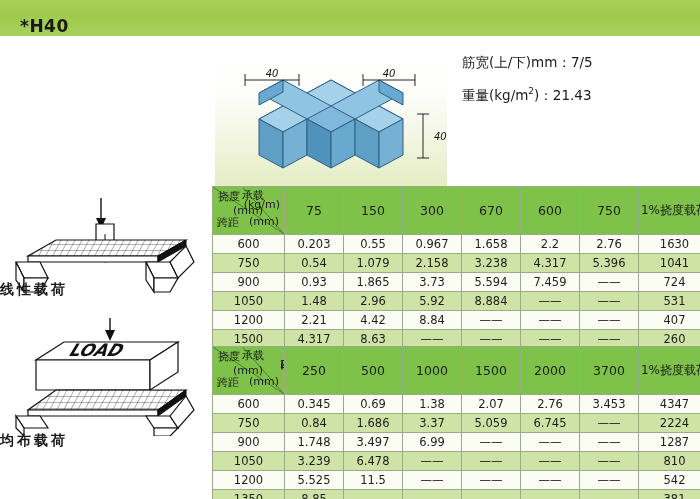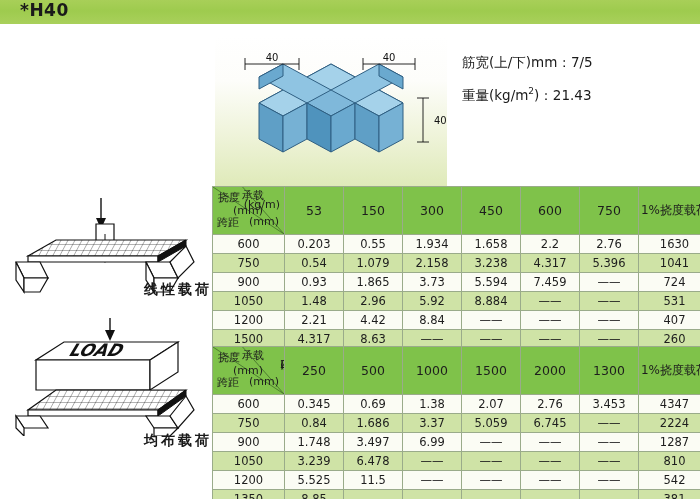--- a/index.html
+++ b/index.html
@@ -5,46 +5,47 @@
   html,body{margin:0;padding:0;}
   body{
     width:700px;height:499px;position:relative;overflow:hidden;
     background:#ffffff;
     font-family:"DejaVu Sans","Liberation Sans",sans-serif;
     color:#1a1a1a;
   }
 
   
   .title-band{
-    position:absolute;left:0;top:0;width:700px;height:24px;
+    position:absolute;left:0;top:0;width:700px;height:36px;
     background:linear-gradient(180deg,#a8cf58 0%,#9ecb4e 45%,#a9d05b 100%);
-    display:flex;align-items:flex-start;
+    display:flex;align-items:flex-end;
   }
   .title-band .t1{margin-left:20px;font-size:17px;font-weight:700;letter-spacing:.5px;}
   .title-band .t2{margin-left:26px;font-size:17px;font-weight:700;letter-spacing:2px;}
 
   
   .grating-panel{
-    position:absolute;left:215px;top:36px;width:232px;height:150px;
+    position:absolute;left:215px;top:52px;width:232px;height:150px;
     background:linear-gradient(180deg,#ffffff 0%,#fdfdfa 30%,#eef3d8 68%,#dfeab9 100%);
     overflow:hidden;
+    font-style:italic;
   }
   .grating-panel svg{display:block;}
 
   
   .specs{position:absolute;left:462px;top:48px;width:238px;}
   .specs .row{font-size:13.5px;line-height:29px;white-space:nowrap;}
   .specs .row sup{font-size:9px;vertical-align:super;}
 
   
   .load-fig{position:absolute;left:0;}
   .load-fig.linear{top:196px;width:212px;height:112px;}
   .load-fig.uniform{top:318px;width:212px;height:118px;}
   .fig-caption{
-    position:absolute;left:0;width:212px;text-align:right;
+    position:absolute;left:0;width:212px;text-align:left;
     font-size:14px;font-weight:700;letter-spacing:3px;
   }
   .cap-linear{top:281px;}
   .cap-uniform{top:432px;}
 
   
   .grid-table{
     position:absolute;left:212px;border-collapse:collapse;
     border:1px solid #7a8a6a;width:487px;table-layout:fixed;
   }
@@ -62,21 +63,21 @@
   tbody tr.odd td{background:#fbfcf4;}
   tbody tr.even td{background:#cfe3a6;}
   .col-span{width:72px;}
   .col-val{width:59px;}
   .col-last{width:72px;}
 
   
   .corner{position:relative;padding:0;background:#7fc24a;overflow:hidden;}
   .corner .cn-svg{position:absolute;inset:0;width:100%;height:100%;}
   .corner span{position:absolute;white-space:nowrap;font-size:11px;line-height:1;}
-  .cn-a{left:5px;top:5px;font-size:11.5px;}
+  .cn-a{left:5px;top:5px;font-size:11.5px;font-family:Liberation Mono, monospace;}
   .cn-a-u{left:20px;top:18px;font-size:8.5px;}
   .cn-b{right:20px;top:3px;font-size:11.5px;}
   .cn-b-u{right:4px;top:12px;font-size:8.5px;}
   .cn-c{left:4px;bottom:6px;font-size:11.5px;}
   .cn-c-u{left:36px;bottom:7px;font-size:8.5px;}
   .sup2{font-size:7px;vertical-align:super;}
 </style>
 </head>
 <body>
 
@@ -213,35 +214,35 @@
           <line x1="0" y1="0" x2="72" y2="47" stroke="#3f6b2a" stroke-width="0.8"></line>
           <line x1="30" y1="0" x2="72" y2="47" stroke="#3f6b2a" stroke-width="0.8"></line>
         </svg>
         <span class="cn-a">挠度</span>
         <span class="cn-a-u">(mm)</span>
         <span class="cn-b">承载</span>
         <span class="cn-b-u">(kg/m)</span>
         <span class="cn-c">跨距</span>
         <span class="cn-c-u">(mm)</span>
       </th>
-      <th>53</th>
+      <th>75</th>
       <th>150</th>
       <th>300</th>
-      <th>450</th>
+      <th>670</th>
       <th>600</th>
       <th>750</th>
       <th class="last-head">1%挠度载荷</th>
     </tr>
   </thead>
   <tbody>
       <tr class="odd">
         <td>600</td>
         <td>0.203</td>
         <td>0.55</td>
-        <td>1.934</td>
+        <td>0.967</td>
         <td>1.658</td>
         <td>2.2</td>
         <td>2.76</td>
         <td>1630</td>
       </tr>
       <tr class="even">
         <td>750</td>
         <td>0.54</td>
         <td>1.079</td>
         <td>2.158</td>
@@ -320,21 +321,21 @@
             <span>)</span>
           </span>
         <span class="cn-c">跨距</span>
         <span class="cn-c-u">(mm)</span>
       </th>
       <th>250</th>
       <th>500</th>
       <th>1000</th>
       <th>1500</th>
       <th>2000</th>
-      <th>1300</th>
+      <th>3700</th>
       <th class="last-head">1%挠度载荷</th>
     </tr>
   </thead>
   <tbody>
       <tr class="odd">
         <td>600</td>
         <td>0.345</td>
         <td>0.69</td>
         <td>1.38</td>
         <td>2.07</td>

